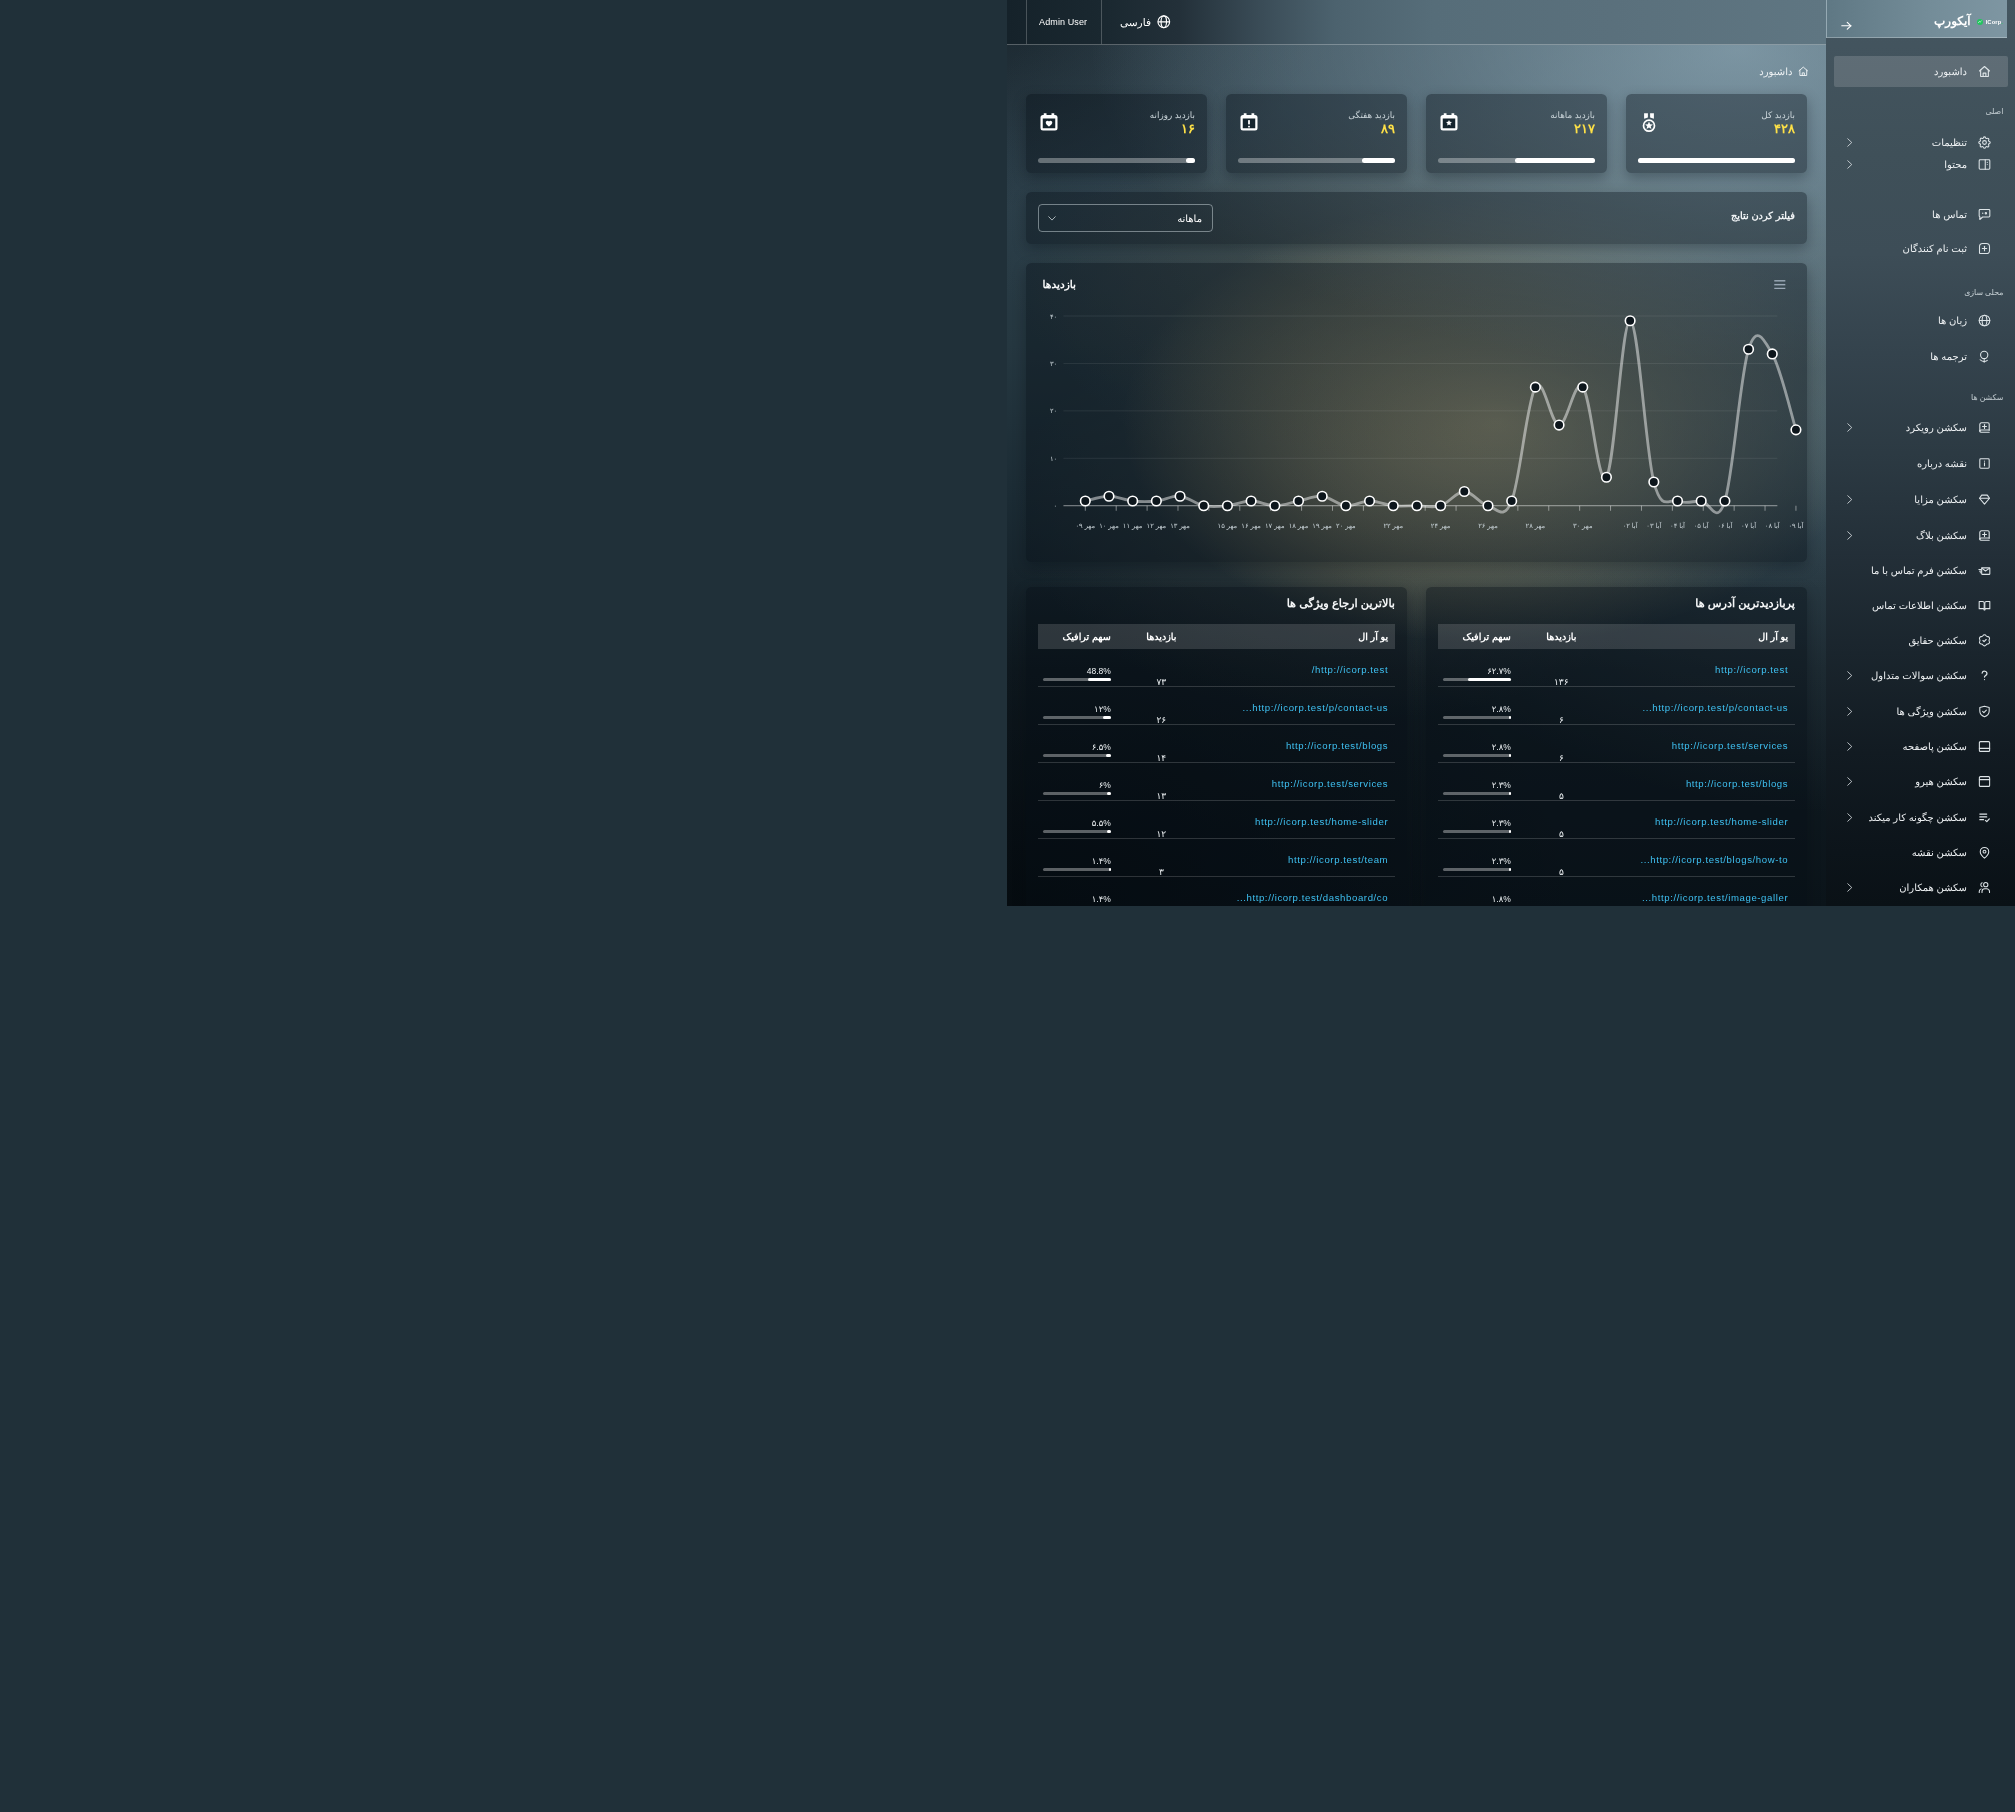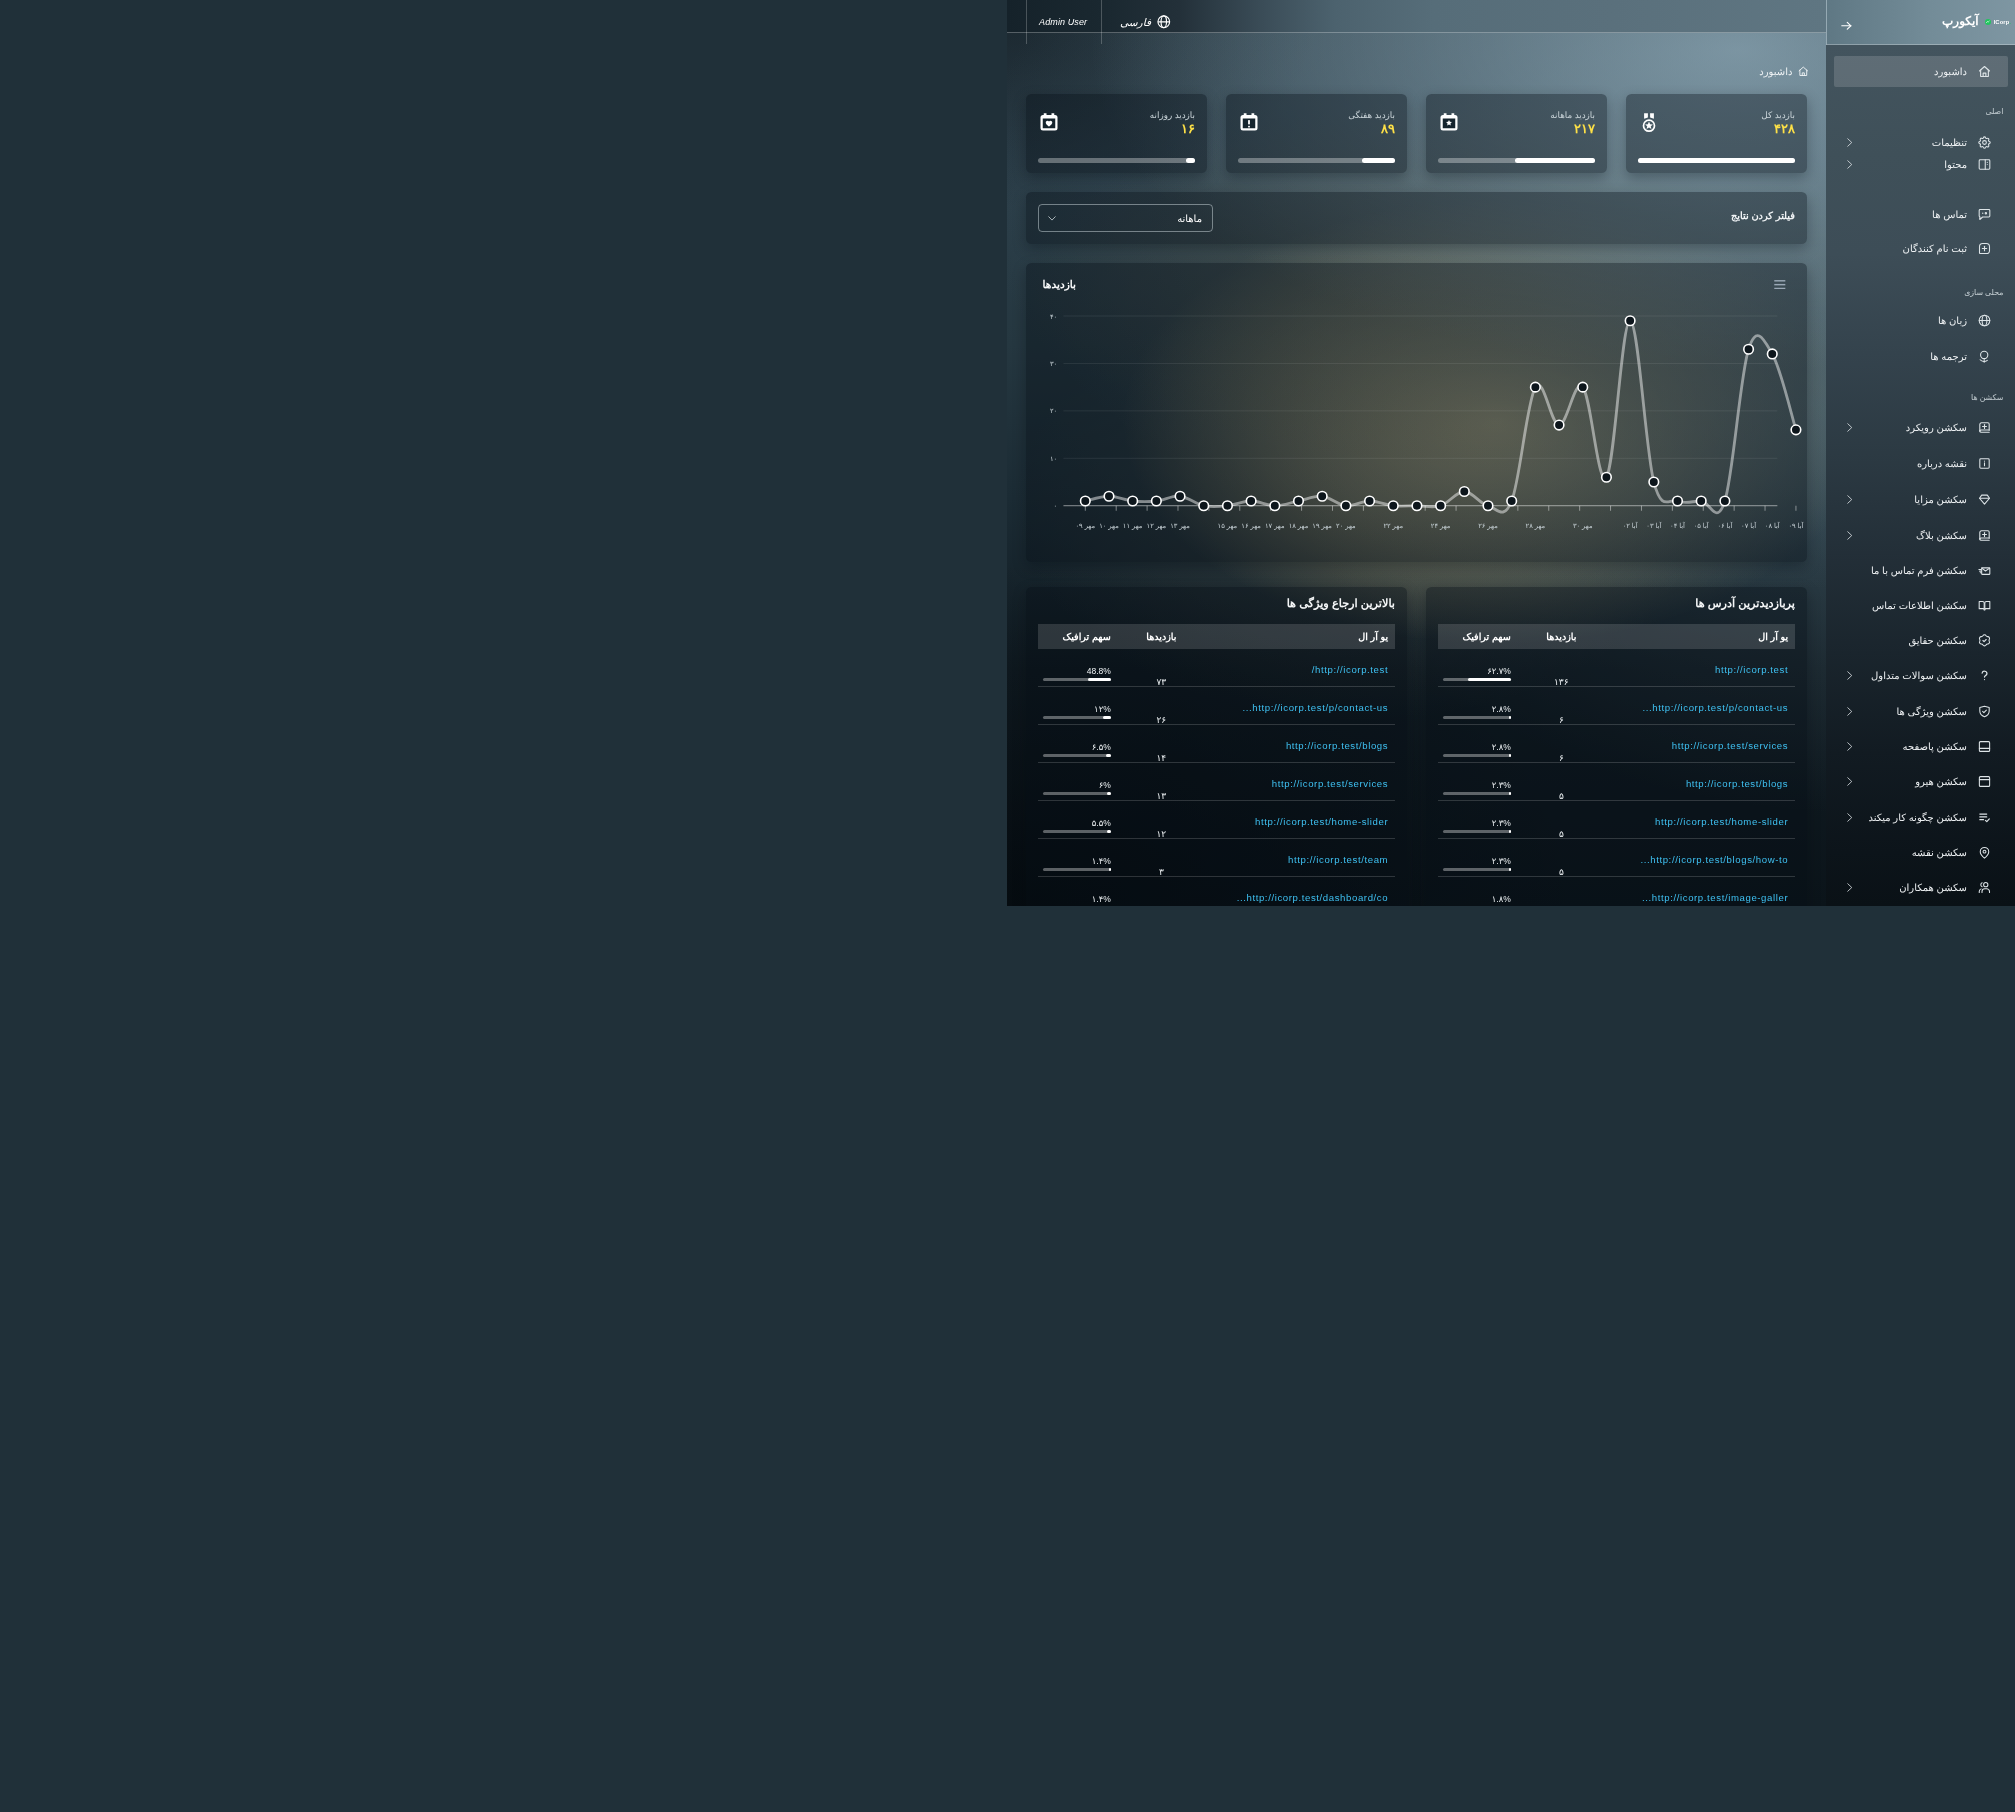--- a/index.html
+++ b/index.html
@@ -21,34 +21,33 @@
   radial-gradient(654px 251px at 503px 282px, rgba(98,88,56,0.45), rgba(98,88,56,0) 74%),
   radial-gradient(493px 292px at 490px 422px, rgba(182,168,120,0.88), rgba(182,168,120,0) 76%),
   radial-gradient(478px 302px at 352px 503px, rgba(100,104,94,0.30), rgba(100,104,94,0) 72%),
   radial-gradient(452px 261px at 0px 30px, rgba(10,18,24,0.50), rgba(10,18,24,0) 68%),
   radial-gradient(754px 478px at 30px 905px, rgba(3,8,12,0.70), rgba(3,8,12,0) 72%),
   linear-gradient(180deg,#30424c 0%,#2c3f4a 18%,#253740 38%,#1b2b34 55%,#111c23 74%,#0b141a 100%);
 }
 .icon{display:inline-block;vertical-align:middle}
 svg{display:block}
 
-.topbar{position:absolute;left:0;top:0;width:819px;height:33px;z-index:5;
+.topbar{position:absolute;left:0;top:0;width:819px;height:45px;z-index:5;
  background:linear-gradient(90deg,#15222a 0%,#1a2830 12%,#233039 21%,#3a4c57 31%,#4c626e 40%,#566d79 52%,#5a707c 74%,#5f7682 100%);
  border-bottom:0.5px solid rgba(255,255,255,0.28);
- font-style:italic;
 }
 .tb-cell{position:absolute;top:0;height:44px;display:flex;align-items:center;justify-content:center}
 .tb-divider{position:absolute;top:0;width:0.5px;height:44px;background:rgba(255,255,255,0.22)}
 .tb-admin{left:18.6px;width:75px;font-size:9px;color:#fff;letter-spacing:0.1px}
 .tb-lang{left:106px;width:65px;gap:4.5px;font-size:10.6px;color:#fff}
 
 .sidebar{position:absolute;right:0;top:0;width:189px;height:906px;z-index:6;
  background:linear-gradient(180deg,#445660 0%,#43545e 5%,#3f5059 17%,#3d4d57 28%,#34434d 39%,#2c3a43 50%,#232f38 61%,#1a252d 72%,#121b22 83%,#0c141a 94%,#0a1116 100%);
 }
-.sb-head{position:absolute;top:0;left:0;right:0;height:45px;
+.sb-head{position:absolute;top:0;left:0;right:8px;height:38px;
  background:linear-gradient(90deg,#5f7884 0%,#738c98 55%,#7e96a2 100%);
  border-bottom:0.5px solid rgba(255,255,255,0.28);border-left:0.5px solid rgba(255,255,255,0.18);}
 .sb-logo{position:absolute;top:0;right:4px;height:44px;display:flex;align-items:center;gap:6.5px}
 .sb-brandicon{display:flex;align-items:center;gap:2.5px;padding-bottom:1px}
 .sb-title{font-size:12px;font-weight:700;color:#fff;padding-bottom:2.5px}
 .sb-arrow{position:absolute;top:3.5px;left:13.6px;height:44px;display:flex;align-items:center}
 .nav-item{position:absolute;left:0;right:0;height:35px;display:flex;align-items:center;color:#e9edef}
 .nav-item .ic{position:absolute;right:22.6px;width:15px;height:15px;color:#dde4e7}
 .nav-item .txt2{position:absolute;right:48px;font-size:10px;color:#eef1f3}
 .nav-chev{position:absolute;left:21px;top:50%;margin-top:-4.5px;width:5.5px;height:9px;color:#dfe5e8}

